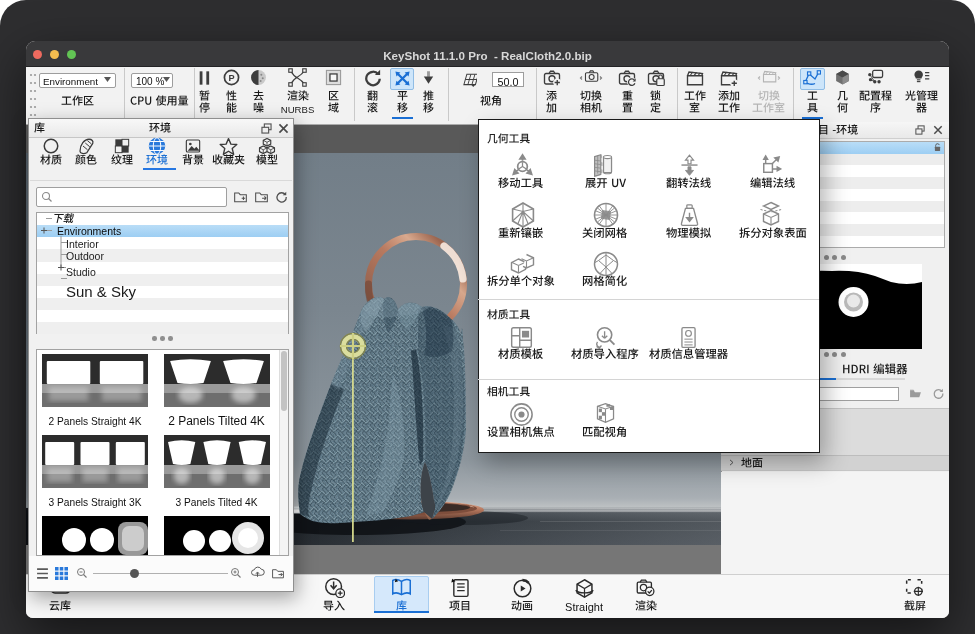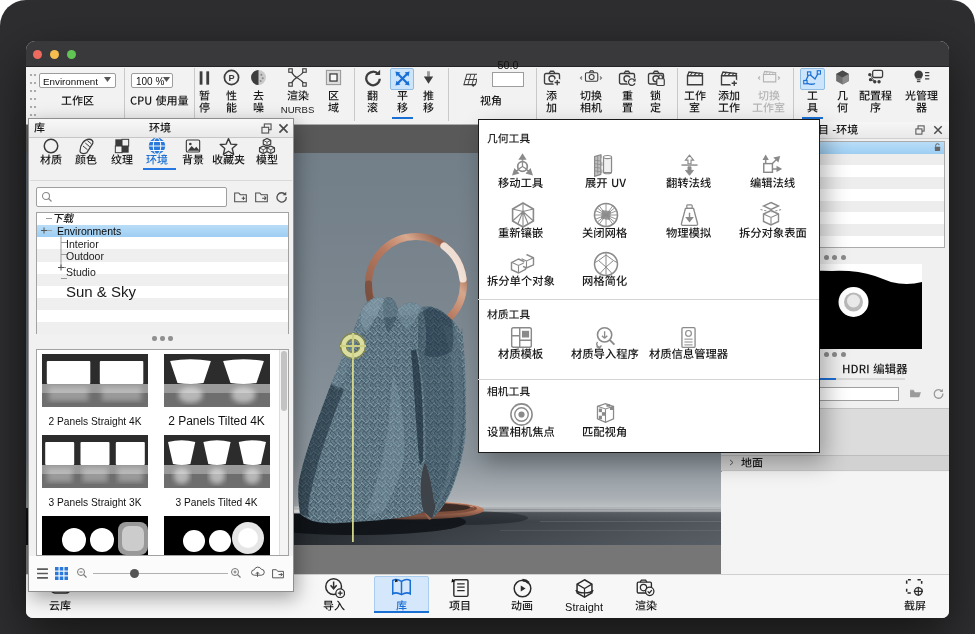--- a/index.html
+++ b/index.html
@@ -1,19 +1,20 @@
 <!DOCTYPE html>
 <html><head><meta charset="utf-8"><style>html,body{margin:0;padding:0;background:#fff;}*{box-sizing:border-box;}body{font-family:"Liberation Sans",sans-serif;}#root{position:relative;width:975px;height:634px;overflow:hidden;background:#fff;}</style></head><body>
 <div id="root">
 <div style="position:absolute;left:0;top:0;width:975px;height:634px;background:#2e2e30;border-radius:26px 24px 0 0;"></div>
 <div style="position:absolute;left:26px;top:41px;width:923px;height:576.5px;background:#f2f2f2;border-radius:9px 9px 7px 7px;box-shadow:0 18px 50px rgba(0,0,0,0.55);"></div>
 <div style="position:absolute;left:26px;top:41px;width:923px;height:25.5px;background:#39393b;border-radius:9px 9px 0 0;border-bottom:1px solid #232325;"></div>
 <div style="position:absolute;left:33.0px;top:49.5px;width:9px;height:9px;border-radius:50%;background:#ee6a5f;"></div>
 <div style="position:absolute;left:50.0px;top:49.5px;width:9px;height:9px;border-radius:50%;background:#f5bd4f;"></div>
 <div style="position:absolute;left:67.0px;top:49.5px;width:9px;height:9px;border-radius:50%;background:#62c454;"></div>
+<div style="position:absolute;left:487.5px;transform:translate(-50%,-50%);top:54.5px;font-weight:bold;font-size:11.6px;font-family:Liberation Sans,sans-serif;color:#d8d8d8;white-space:nowrap">KeyShot 11.1.0 Pro&nbsp; - RealCloth2.0.bip</div>
 <div style="position:absolute;left:26px;top:67.5px;width:923px;height:57px;background:#f2f2f2;border-bottom:1px solid #ababab;"></div>
 <svg style="position:absolute;left:29px;top:72px" width="4" height="48" viewBox="0 0 4 48">
       <circle cx="2" cy="3" r="1.1" fill="#9a9a9a"></circle>
       <circle cx="2" cy="11" r="1.1" fill="#9a9a9a"></circle>
       <circle cx="2" cy="19" r="1.1" fill="#9a9a9a"></circle>
       <circle cx="2" cy="27" r="1.1" fill="#9a9a9a"></circle>
       <circle cx="2" cy="35" r="1.1" fill="#9a9a9a"></circle>
       <circle cx="2" cy="43" r="1.1" fill="#9a9a9a"></circle>
     </svg>
 <svg style="position:absolute;left:33px;top:72px" width="4" height="48" viewBox="0 0 4 48">
@@ -139,21 +140,21 @@
       </svg></div>
 <div style="position:absolute;left:448.0px;top:68px;width:1px;height:53px;background:#c9c9c9;"></div>
 <svg style="position:absolute;left:462.0px;top:73.0px" width="15" height="14" viewBox="0 0 26 24">
       <g transform="skewX(-16) translate(7,0)">
         <rect x="2" y="2" width="20" height="18" fill="none" stroke="#3d3d3d" stroke-width="1.8"></rect>
         <path d="M2 11h20M9 2v18M16 2v18" stroke="#3d3d3d" stroke-width="1.6"></path>
       </g>
       <path d="M15 19h9l-4.5 5z" fill="#3d3d3d"></path>
     </svg>
 <div style="position:absolute;left:492px;top:71.5px;width:31.5px;height:15px;background:#fff;border:1px solid #9d9d9d;"></div>
-<div style="position:absolute;left:508.0px;transform:translate(-50%,-50%);top:65px;font-weight:normal;font-size:10.8px;font-family:Liberation Sans,sans-serif;color:#111;white-space:nowrap">50.0</div>
+<div style="position:absolute;left:508.0px;transform:translate(-50%,-50%);top:82px;font-weight:normal;font-size:10.8px;font-family:Liberation Sans,sans-serif;color:#111;white-space:nowrap">50.0</div>
 <div style="position:absolute;left:480.0px;top:93.2px;line-height:0"><svg width="22" height="15" viewBox="0 -11.66 22 15" style="overflow:visible" fill="#1a1a1a">
         <use href="#g23" transform="translate(0.0,0) scale(0.01100,-0.01100)"></use>
         <use href="#g24" transform="translate(11.0,0) scale(0.01100,-0.01100)"></use>
       </svg></div>
 <div style="position:absolute;left:536.0px;top:68px;width:1px;height:53px;background:#c9c9c9;"></div>
 <svg style="position:absolute;left:542.5px;top:68.5px" width="18" height="18" viewBox="0 0 24 24">
       <rect x="2" y="6" width="20" height="14" rx="2" fill="none" stroke="#3d3d3d" stroke-width="1.8"></rect>
       <path d="M8 6l2-3h4l2 3" fill="none" stroke="#3d3d3d" stroke-width="1.8"></path>
       <circle cx="12" cy="13" r="4" fill="none" stroke="#3d3d3d" stroke-width="1.8"></circle>
       <circle cx="19" cy="18" r="5.5" fill="#f2f2f2"></circle>

